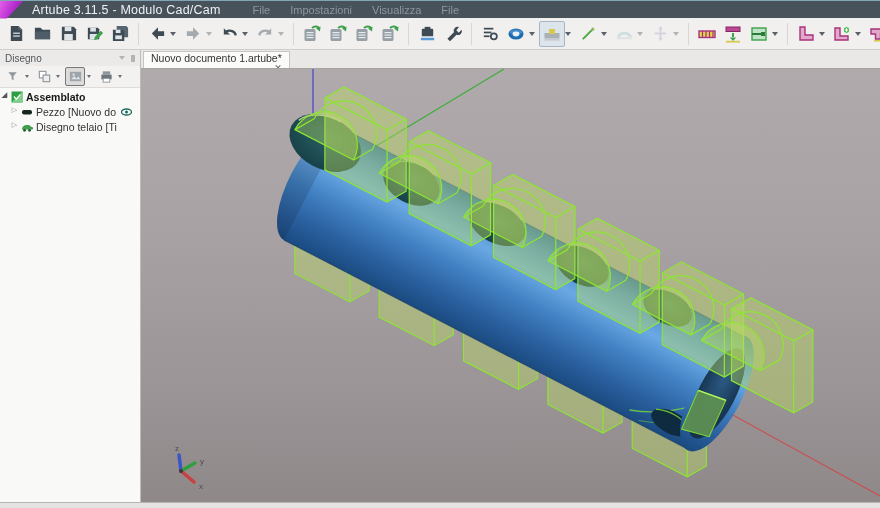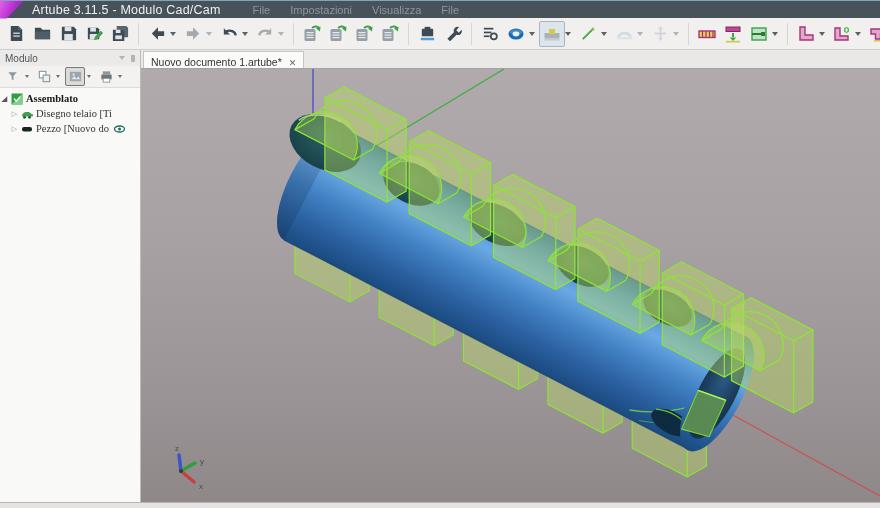--- a/index.html
+++ b/index.html
@@ -42,33 +42,33 @@
     border-top:4px solid #b5b4b2; margin-left:6px; }
   .ph-pin { width:4px; height:7px; background:#b5b4b2; margin-left:6px; }
   .panel-tools { height:22px; background:#f3f2f1; border-bottom:1px solid #deddDb;
     display:flex; align-items:center; padding:0 3px; }
   .sbtn { height:19px; min-width:20px; display:flex; align-items:center; justify-content:center;
     border:1px solid transparent; border-radius:2px; }
   .sbtn.pressed { border:1px solid #77777a; background:#dcdbd9; }
   .scaret { width:0; height:0; border-left:2.5px solid transparent; border-right:2.5px solid transparent;
     border-top:3.5px solid #6a6f74; margin:0 5px 0 2px; }
   .tree { flex:1; background:#f9f9f8; padding-top:3px; font-size:10.5px; color:#333; }
-  .tree-row { display:flex; align-items:center; height:15px; white-space:nowrap; overflow:hidden;font-family:Liberation Serif, serif; }
+  .tree-row { display:flex; align-items:flex-start; height:15px; white-space:nowrap; overflow:hidden; }
   .tw { width:9px; text-align:center; font-size:7px; color:#555; flex:0 0 9px; }
   .tree-row.child .tw { margin-left:10px; color:#8a8a8a; }
   .tree-row .ticon { margin:0 3px 0 2px; flex:0 0 12px; }
   .tree-row.root { font-weight:bold; color:#161616; }
   .tree-row .lbl { overflow:hidden; text-overflow:clip; }
   .tree-row .eye { margin-left:4px; flex:0 0 13px; }
 
   
   .main { flex:1; display:flex; flex-direction:column; min-width:0; }
   .tabbar { height:18px; background:#e9e8e6; display:flex; align-items:flex-end; padding-left:2px; }
   .tab { height:17px; background:#fbfbfa; border:1px solid #c6c5c3; border-bottom:none;
-    display:flex; align-items:flex-end; padding:0 7px; font-size:10.5px; color:#333; }
+    display:flex; align-items:flex-end; padding:0 7px; font-size:10.5px; color:#333;flex-direction:column; }
   .tab-close { margin-left:7px; font-size:9px; color:#666; line-height:1; }
   .viewport { position:relative; height:434px; border-top:1px solid #a3a3a1; overflow:hidden;
     background:linear-gradient(180deg,#b1aaac 0%,#a8a1a3 40%,#9b9496 75%,#8f8889 100%); }
   .viewport svg.scene { position:absolute; left:0; top:0; }
 
   .bottomstrip { height:6px; background:#e4e3e2; border-top:1px solid #b8b7b5; }
 </style>
 </head>
 <body>
 
@@ -327,21 +327,21 @@
           </svg>
         </div>
       </div>
 
   </div>
 
   <div class="content">
 
     <div class="sidebar">
       <div class="panel-header">
-        <span>Modulo</span>
+        <span>Disegno</span>
         <span class="spacer"></span>
         <span class="ph-ico"></span>
         <span class="ph-pin"></span>
       </div>
       <div class="panel-tools">
         <div class="sbtn">
             <svg width="15" height="15" viewBox="0 0 16 16">
               <path d="M2.5 3.5h9l-3.5 4v4.5l-2-1.2V7.5z" fill="#8f979d"></path>
             </svg>
           </div>
@@ -376,36 +376,36 @@
           <svg class="ticon" width="12" height="12" viewBox="0 0 12 12">
               <rect x=".5" y=".5" width="11" height="11" fill="#2f9e42"></rect>
               <path d="M.5 11.5L11.5.5v11z" fill="#7fd08a"></path>
               <path d="M3 5.5l2.3 2.8L9.2 3.6" stroke="#fff" stroke-width="1.3" fill="none"></path>
             </svg>
           <span class="lbl">Assemblato</span>
         </div>
         <div class="tree-row child">
           <span class="tw">▷</span>
           <svg class="ticon" width="12" height="12" viewBox="0 0 12 12">
-              <path d="M1 8c0-2 2-4 4.5-4H8l2.5 2H11a1 1 0 0 1 0 2.5H1z" fill="#3f9e4f"></path>
-              <circle cx="3.5" cy="9.3" r="1.4" fill="#1e5a28"></circle>
-              <circle cx="8.5" cy="9.3" r="1.4" fill="#1e5a28"></circle>
-            </svg>
-          <span class="lbl">Disegno telaio [Ti</span>
-        </div>
-        <div class="tree-row child">
-          <span class="tw">▷</span>
-          <svg class="ticon" width="12" height="12" viewBox="0 0 12 12">
               <rect x="1" y="4" width="10" height="4.5" rx="2" fill="#17261d"></rect>
             </svg>
           <span class="lbl">Pezzo [Nuovo do</span>
           <svg class="eye" width="13" height="12" viewBox="0 0 12 12">
               <ellipse cx="6" cy="6" rx="5" ry="3" fill="none" stroke="#1e6e5e" stroke-width="1.3"></ellipse>
               <circle cx="6" cy="6" r="1.5" fill="#1e6e5e"></circle>
             </svg>
+        </div>
+        <div class="tree-row child">
+          <span class="tw">▷</span>
+          <svg class="ticon" width="12" height="12" viewBox="0 0 12 12">
+              <path d="M1 8c0-2 2-4 4.5-4H8l2.5 2H11a1 1 0 0 1 0 2.5H1z" fill="#3f9e4f"></path>
+              <circle cx="3.5" cy="9.3" r="1.4" fill="#1e5a28"></circle>
+              <circle cx="8.5" cy="9.3" r="1.4" fill="#1e5a28"></circle>
+            </svg>
+          <span class="lbl">Disegno telaio [Ti</span>
         </div>
       </div>
     </div>
 
     <div class="main">
       <div class="tabbar">
         <div class="tab">
           <span>Nuovo documento 1.artube*</span>
           <span class="tab-close">✕</span>
         </div>

